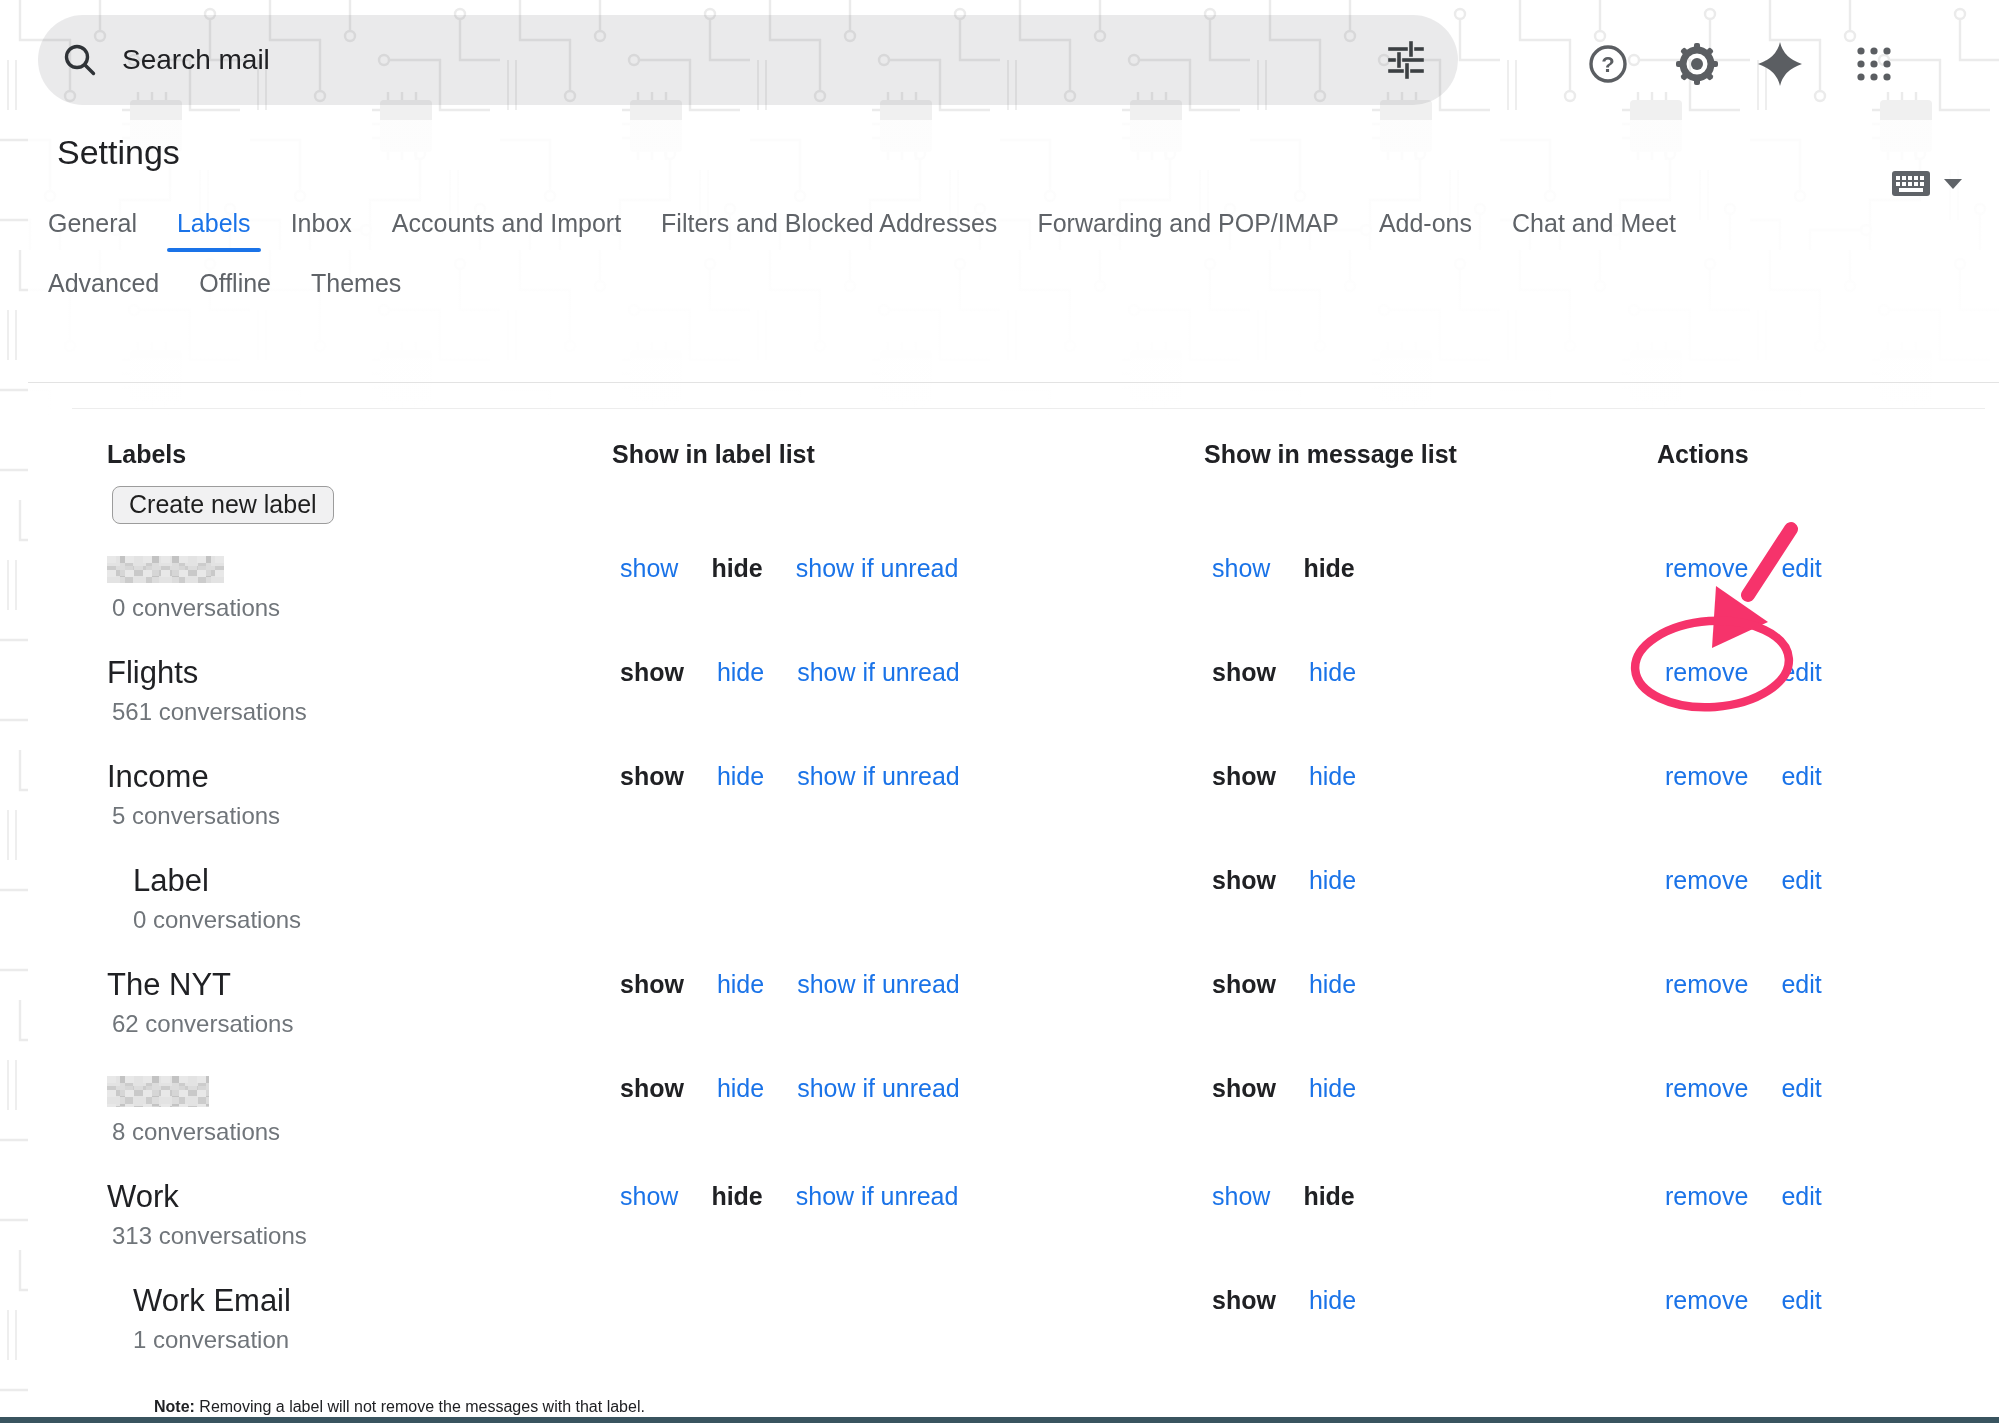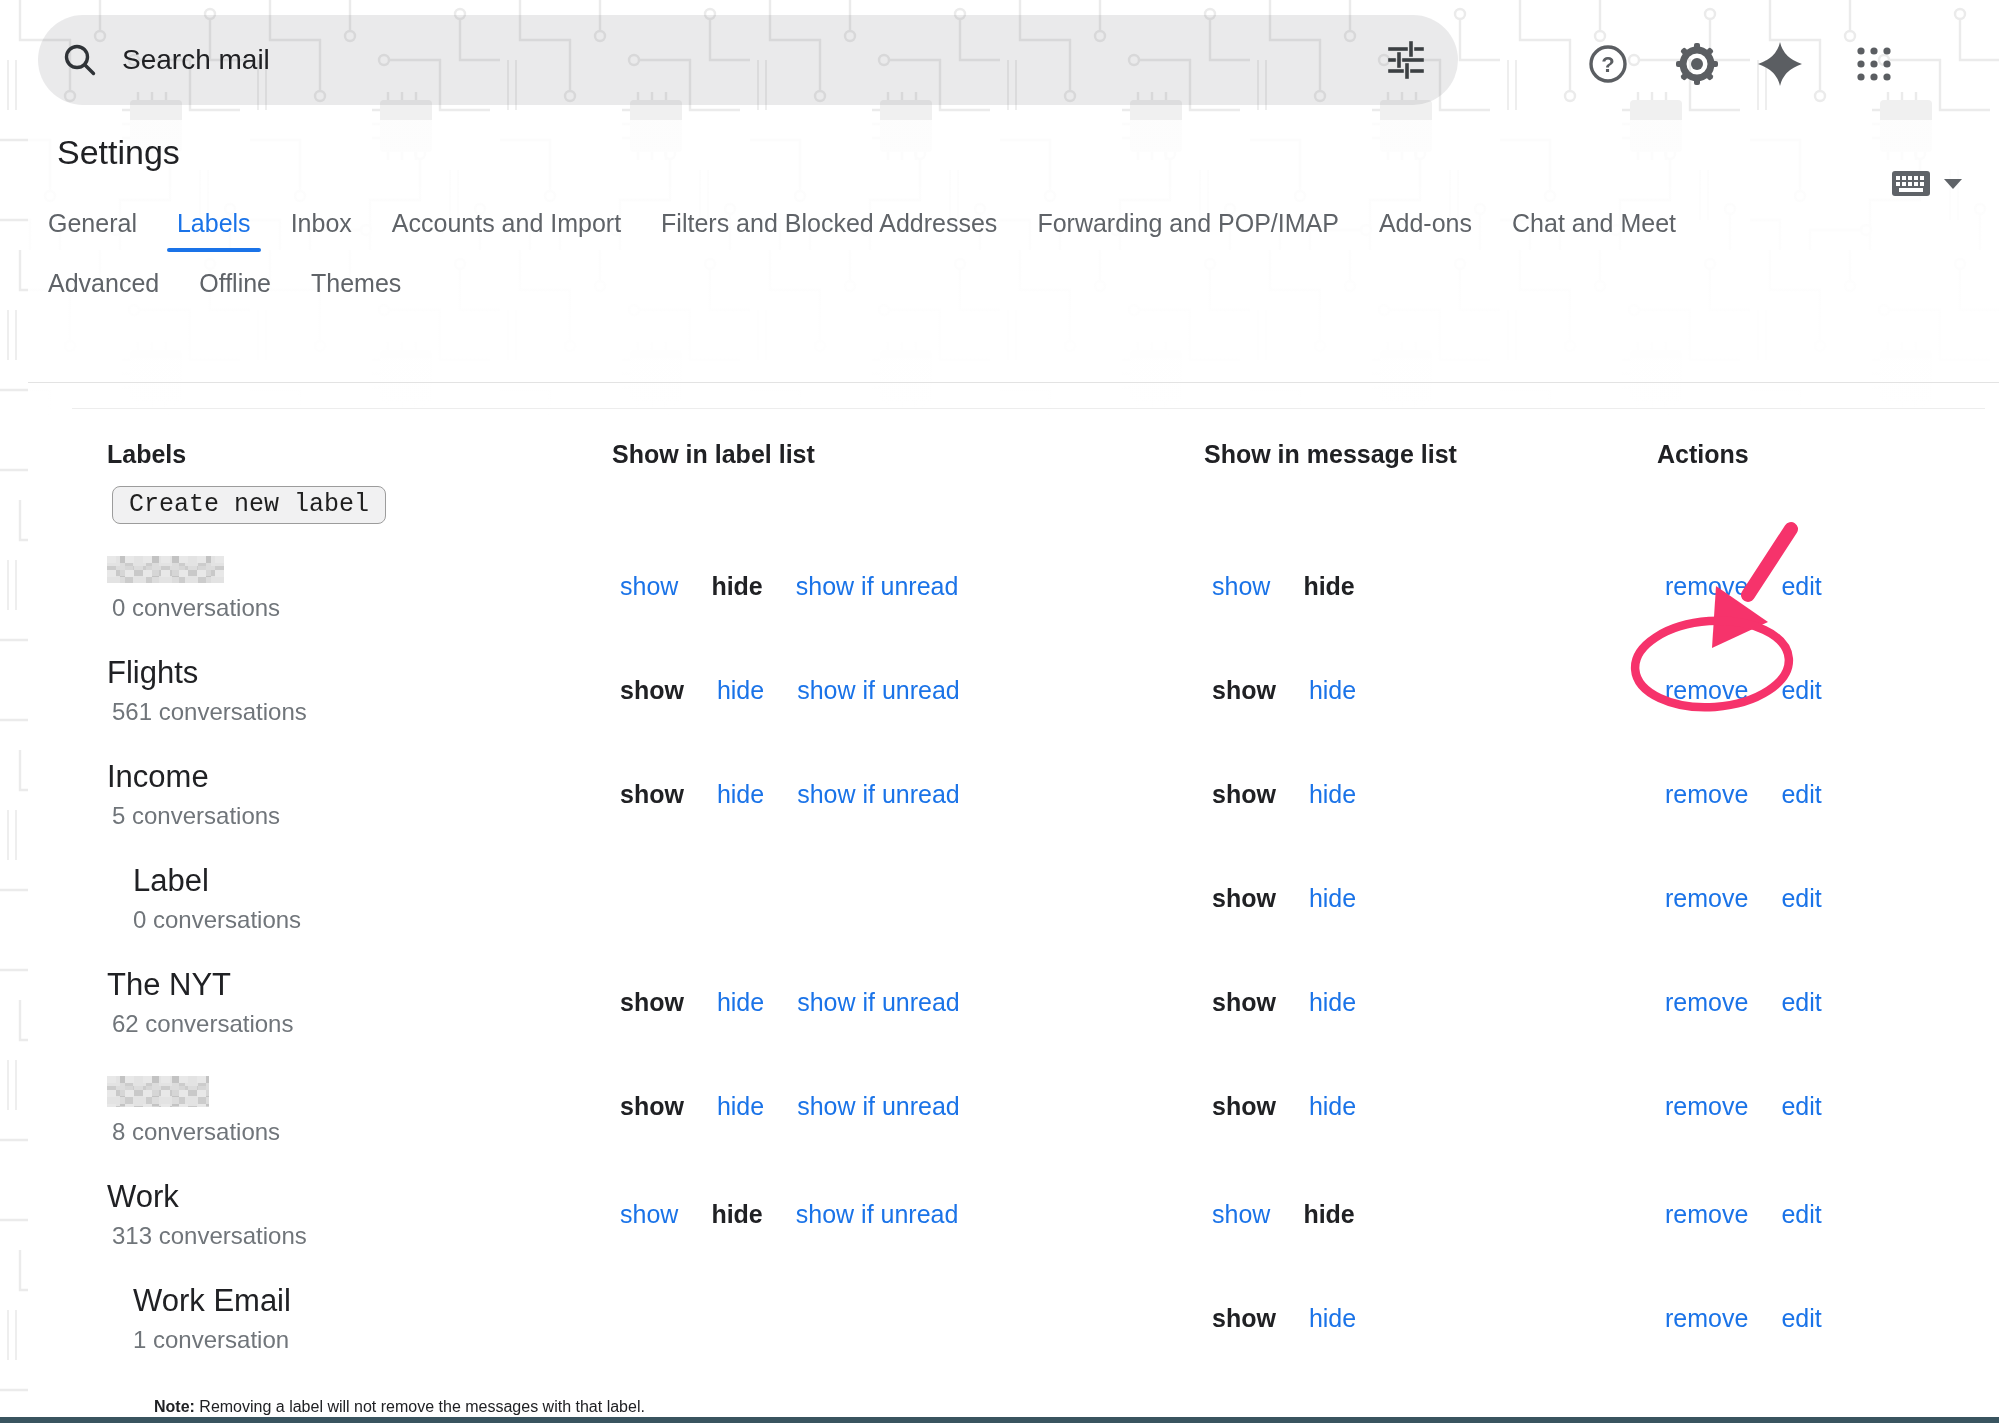--- a/index.html
+++ b/index.html
@@ -42,28 +42,28 @@
   .divider1{margin-top:84px;height:1px;background:#e3e3e3;}
   .divider2{margin:25px 14px 0 44px;height:1px;background:#ededed;}
   
   .settings-table{padding-left:79px;}
   .thead{display:grid;grid-template-columns:505px 592px 453px 1fr;margin-top:31px;font-size:25px;font-weight:700;line-height:29px;color:#202124;}
   .create-btn{
     margin:17px 0 0 5px;display:inline-block;
     font-size:25px;line-height:25px;color:#1f1f1f;
     padding:5px 16px 6px 16px;background:#f1f1f2;
     border:1.5px solid #9c9c9c;border-radius:8px;cursor:pointer;
-    font-family:Liberation Mono, monospace;
+    font-family:Liberation Sans, sans-serif;
   }
   .tbody{margin-top:30px;}
   .trow{display:grid;grid-template-columns:505px 592px 453px 1fr;margin-bottom:37px;align-items:start;}
   .lname{font-size:31px;line-height:29px;color:#202124;}
   .trow.indent .lname,.trow.indent .lcount{padding-left:26px;}
   .lcount{margin-top:12px;font-size:24px;line-height:26px;color:#70757a;padding-left:5px;}
-  .opts{font-size:25px;line-height:29px;padding-left:8px;white-space:nowrap;margin-top:18px;}
+  .opts{font-size:25px;line-height:29px;padding-left:8px;white-space:nowrap;}
   .opt{margin-right:33px;display:inline-block;}
   .opt.link{color:var(--accent,#1a73e8);cursor:pointer;}
   .opt.sel{color:#202124;font-weight:700;}
   .redacted{
     width:117px;height:27px;margin-top:2px;
     background:
       conic-gradient(from 0deg at 50% 50%, #c3c3c3 25%, #dcdcdc 0 50%, #cccccc 0 75%, #e8e8e8 0),
       conic-gradient(from 0deg at 50% 50%, #bdbdbd 25%, #d6d6d6 0 50%, #c9c9c9 0 75%, #e3e3e3 0);
     background-size:18px 14px, 26px 20px;
     background-blend-mode:lighten;

